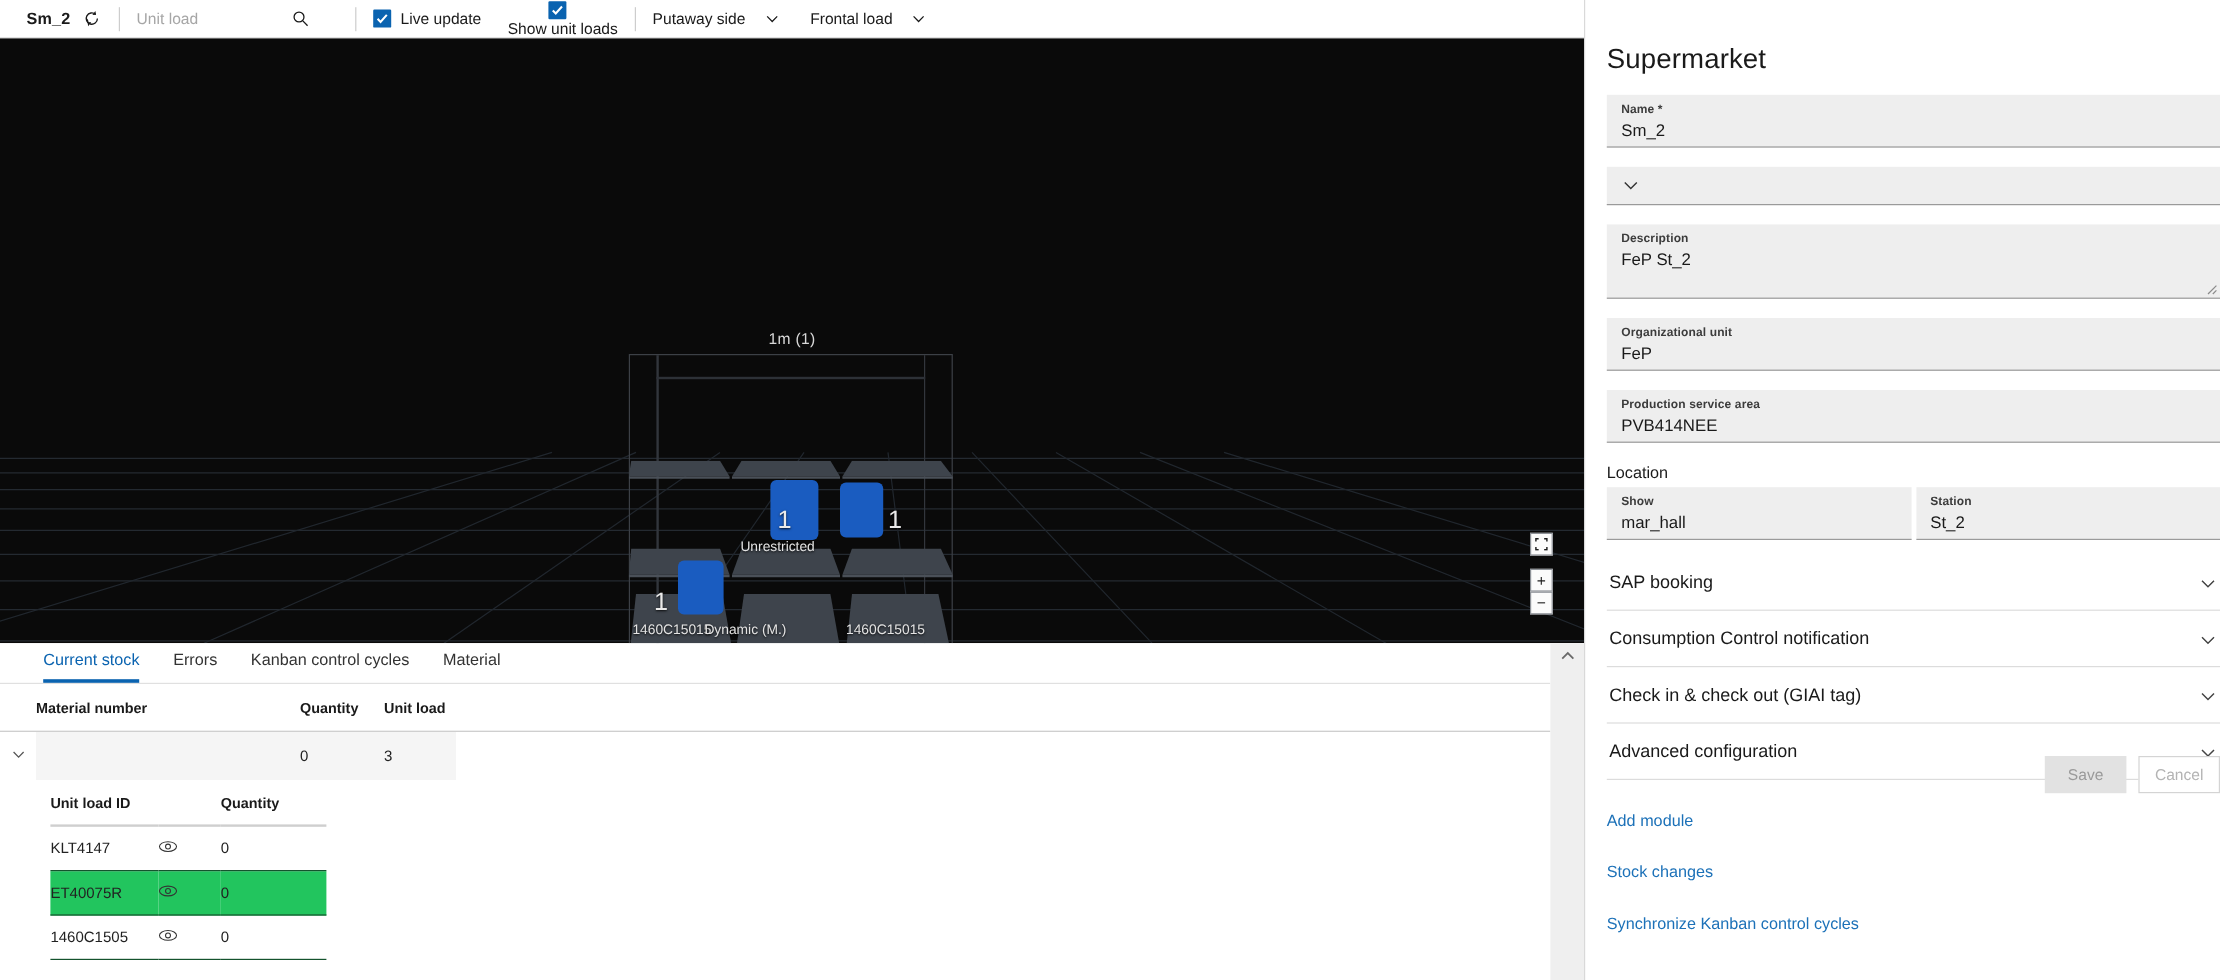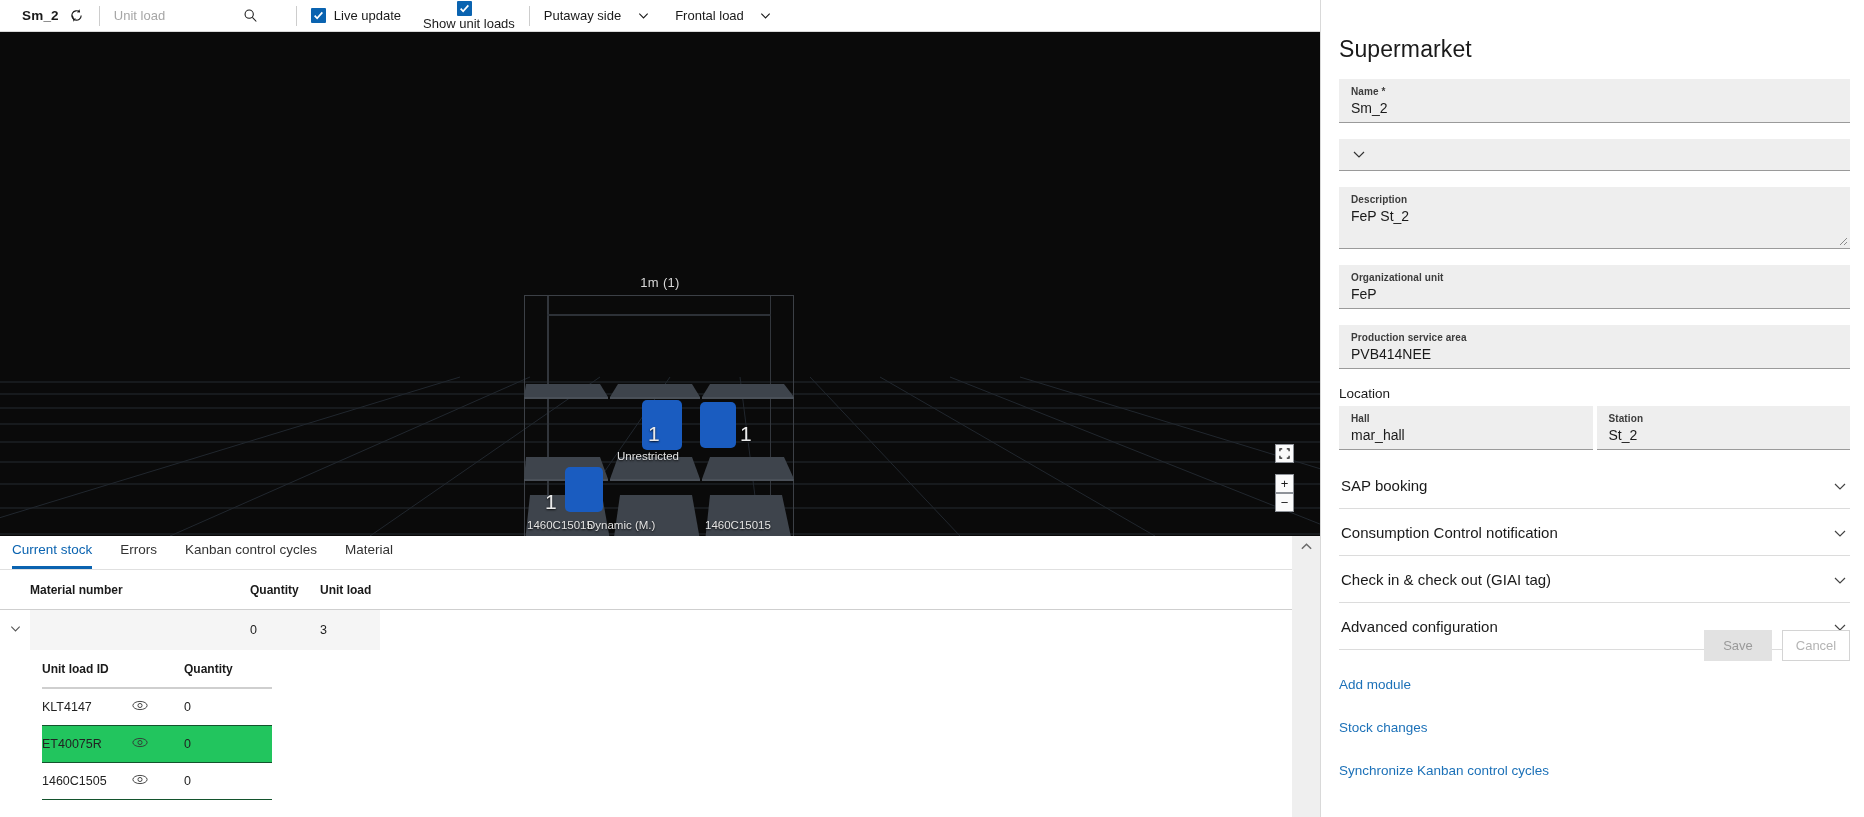--- a/index.html
+++ b/index.html
@@ -80,21 +80,21 @@
   }
   .vp-btn + .vp-btn { margin-top: 0; }
   .vp-fit { margin-bottom: 11px; }
   .vp-zoom-group .vp-btn:last-child { border-top: none; }
 
   
   .bottom-panel { flex: 0 0 281px; background:#fff; position:relative; display:flex; }
   .bp-main { flex: 1 1 auto; overflow:hidden; }
   .bp-scroll-col { width: 28px; flex: 0 0 28px; background:#efefef; display:flex; justify-content:center; padding-top: 6px; cursor:pointer; }
 
-  .tabs { display:flex; align-items:flex-end; height: 34px; padding-left: 12px; border-bottom:1px solid #e0e0e0; }
+  .tabs { display:flex; align-items:flex-end; height: 34px; padding-left: 36px; border-bottom:1px solid #e0e0e0; }
   .tab {
     font-size: 13.5px; color:#333; padding: 0 0 9px 0; margin-right: 28px; cursor:pointer;
     border-bottom: 3px solid transparent;
   }
   .tab.active { color:#0a63b0; border-bottom-color:#0a63b0; }
 
   table.stock { width: 100%; border-collapse: collapse; table-layout: fixed; }
   table.stock th {
     text-align:left; font-size: 12px; font-weight: 700; color:#1a1a1a;
     padding: 13px 0 12px 0; border-bottom:1px solid #cfcfcf;
@@ -471,21 +471,21 @@
 
     <div class="field">
       <div class="field-label">Production service area</div>
       <div class="field-value">PVB414NEE</div>
     </div>
 
     <div class="section-label">Location</div>
 
     <div class="loc-row">
       <div class="field">
-        <div class="field-label">Hall</div>
+        <div class="field-label">Show</div>
         <div class="field-value">mar_hall</div>
       </div>
       <div class="field">
         <div class="field-label">Station</div>
         <div class="field-value">St_2</div>
       </div>
     </div>
 
     <div style="margin-top:12px">
       <div class="acc">

